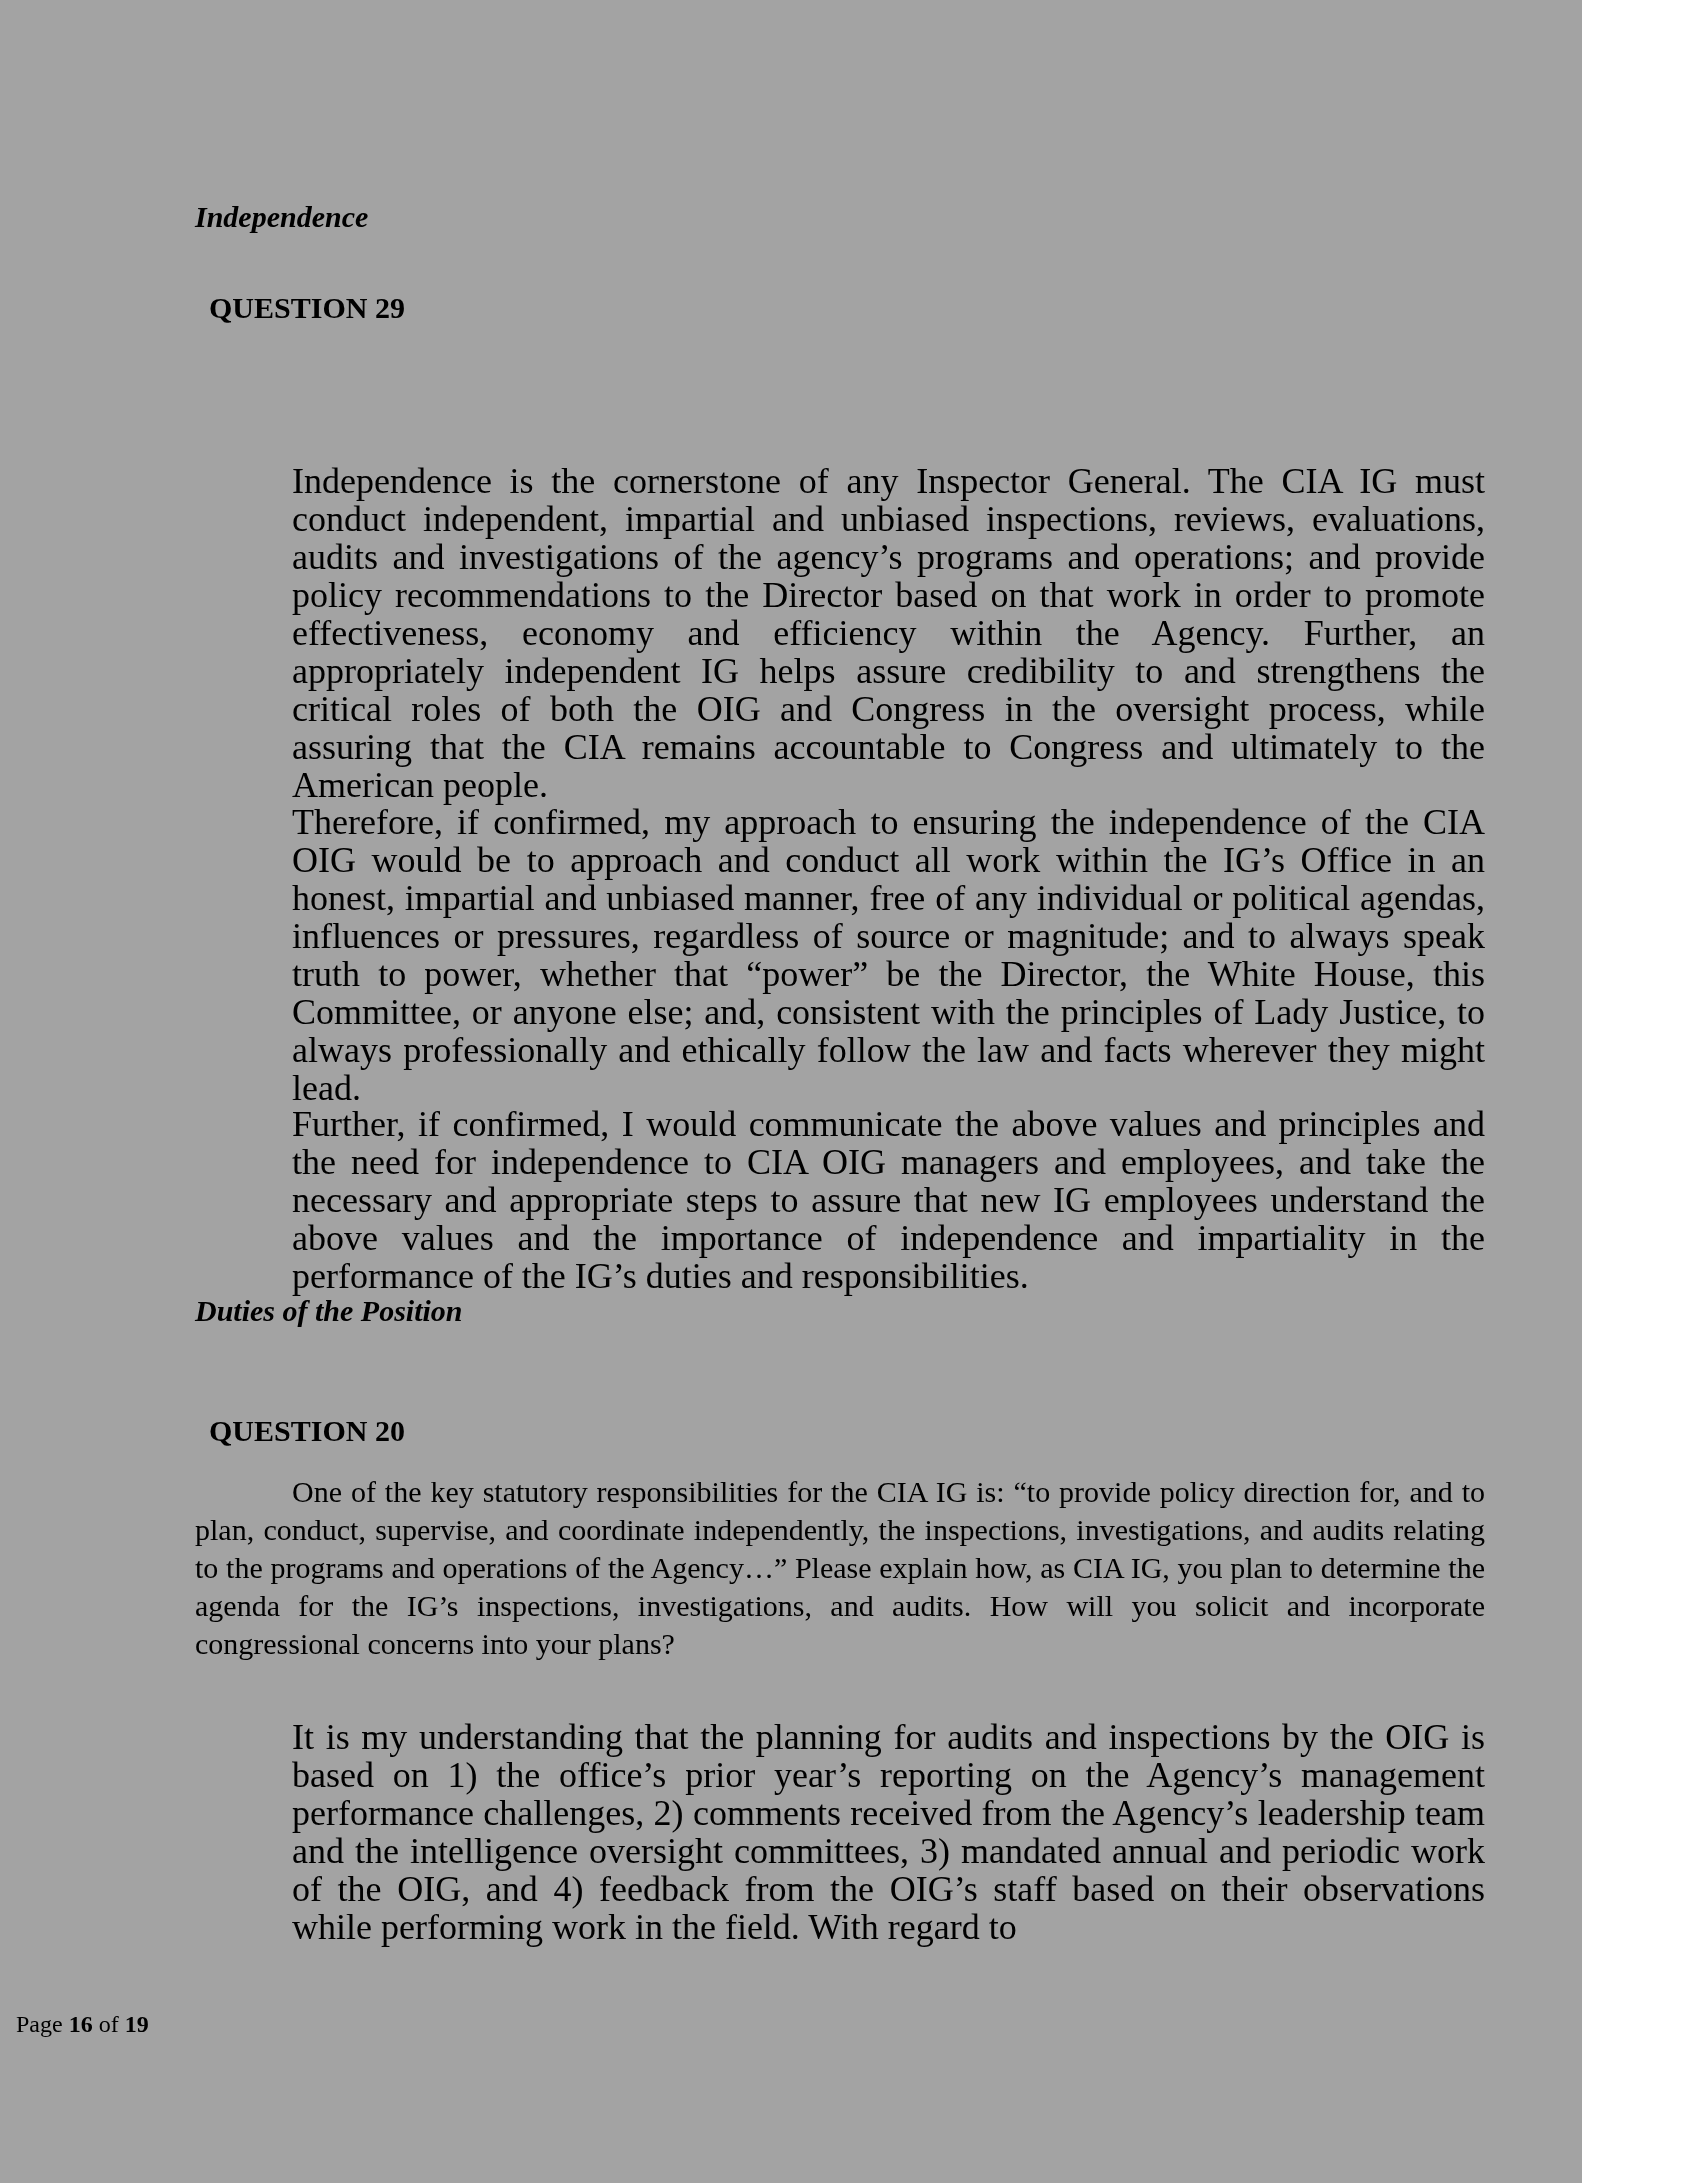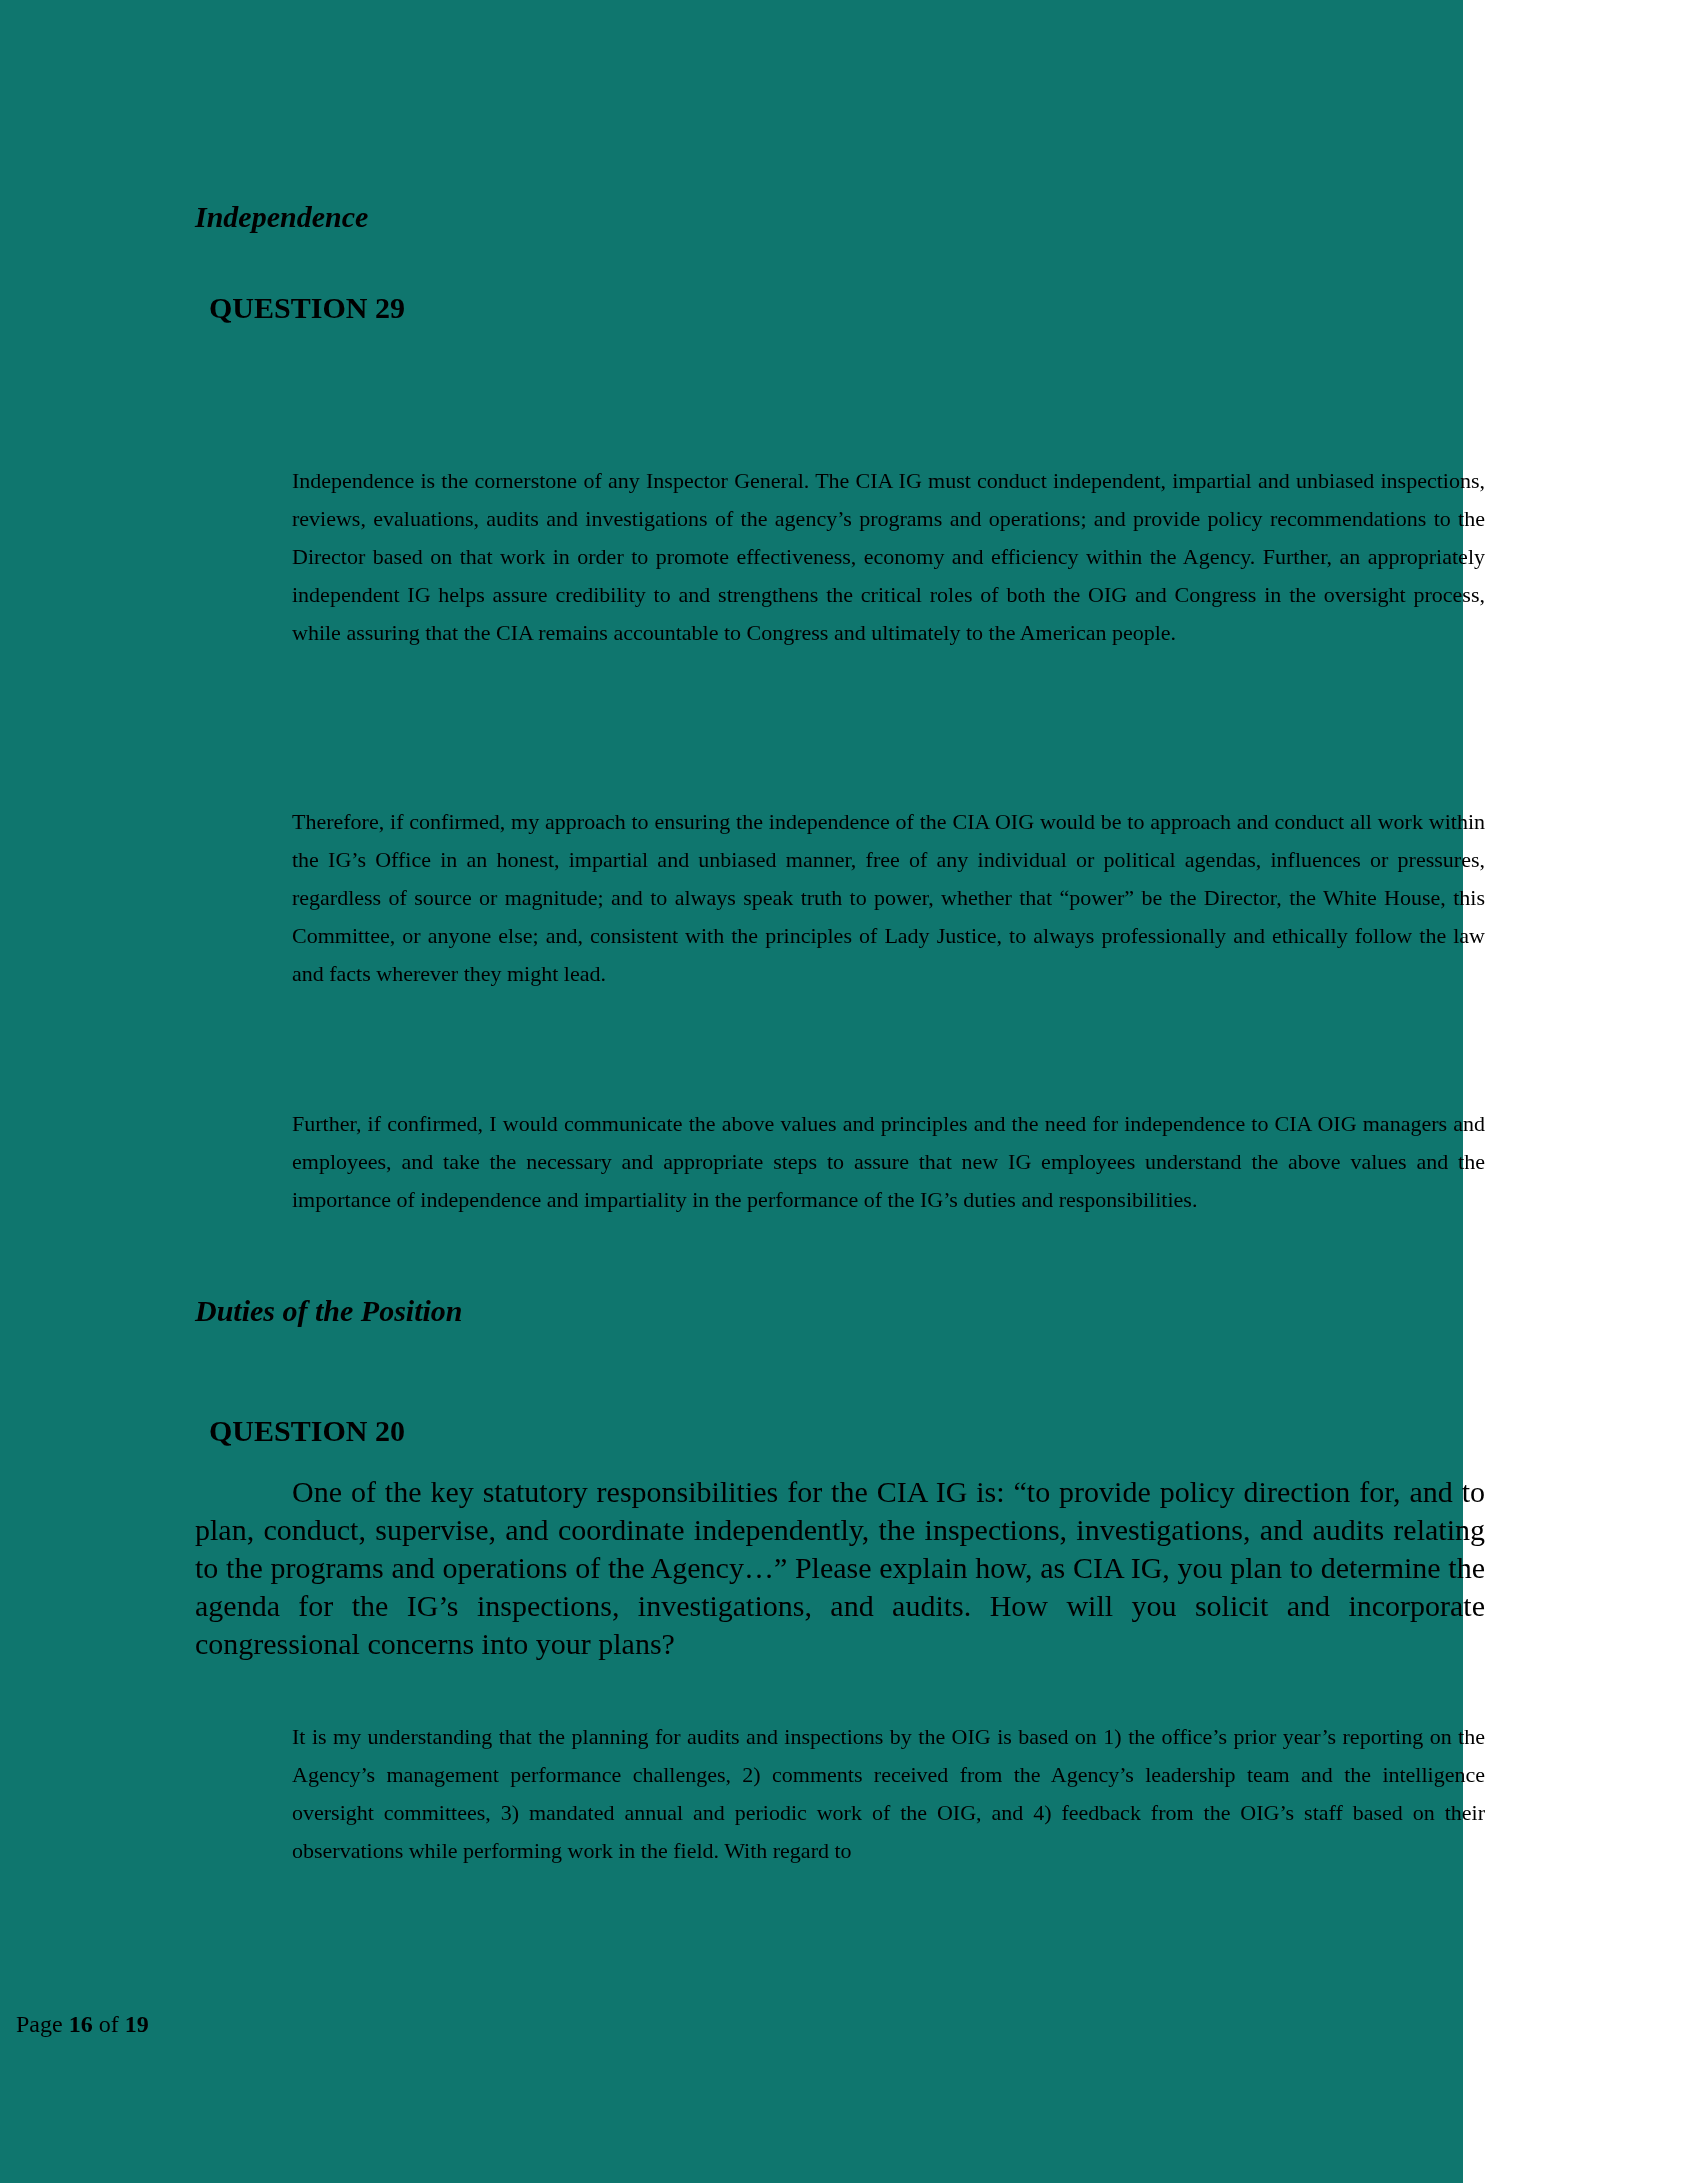--- a/index.html
+++ b/index.html
@@ -12,23 +12,23 @@
       height: 2183px;
       position: relative;
       overflow: hidden;
       font-family: "Liberation Serif", "DejaVu Serif", serif;
       color: #000000;
     }
     .page {
       position: absolute;
       left: 0;
       top: 0;
-      width: 1463px;
+      width: 1582px;
       height: 2183px;
-      background: #0f766e;
+      background: #a3a3a3;
     }
     .heading-italic {
       position: absolute;
       left: 195px;
       font-style: italic;
       font-weight: bold;
       font-size: 30px;
       line-height: 37px;
       margin: 0;
     }
@@ -47,21 +47,21 @@
       font-size: 30px;
       line-height: 38px;
       text-align: justify;
       margin: 0;
       text-indent: 97px;
     }
     .answer-text {
       position: absolute;
       left: 292px;
       width: 1193px;
-      font-size: 22px;
+      font-size: 36px;
       line-height: 38px;
       text-align: justify;
       margin: 0;
     }
     .footer {
       position: absolute;
       top: 2010px;
       left: 16px;
       width: 1687px;
       text-align: left;

